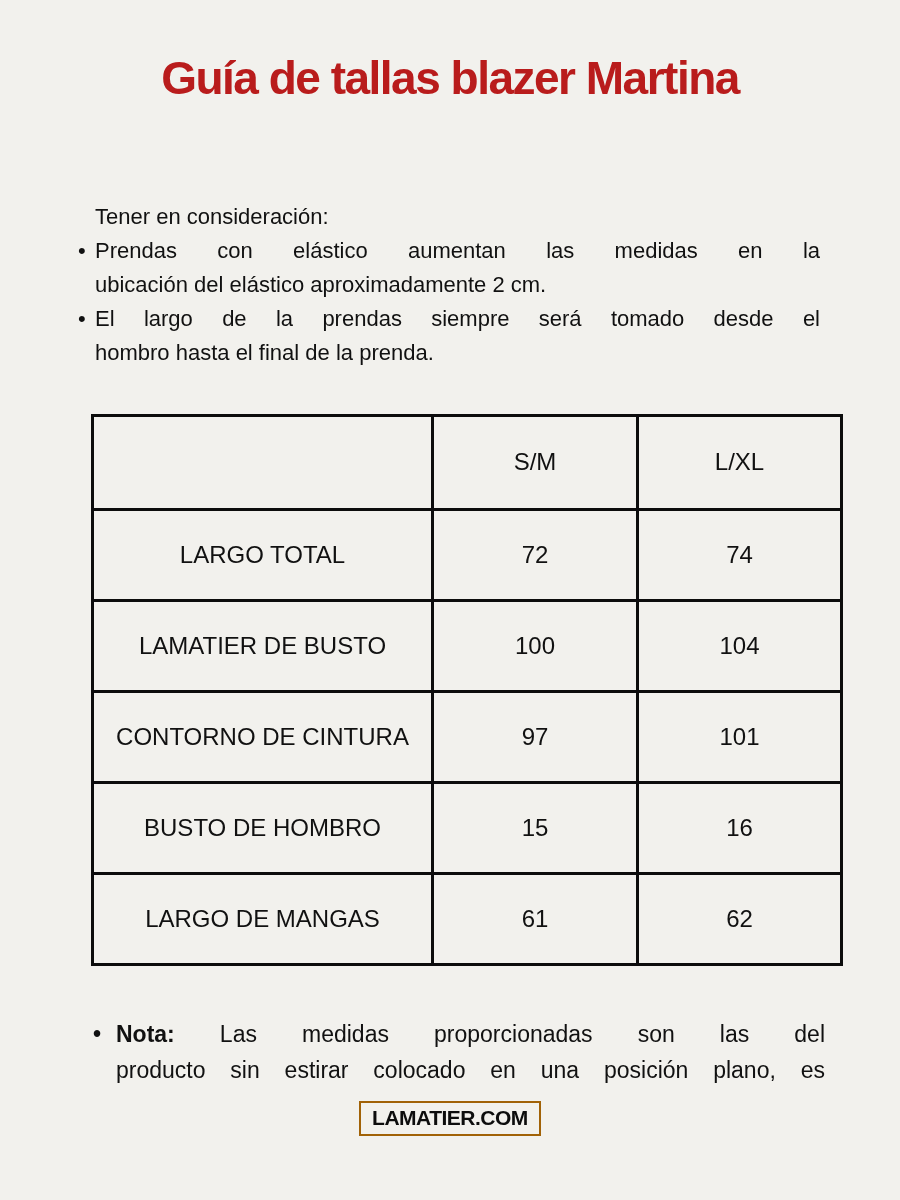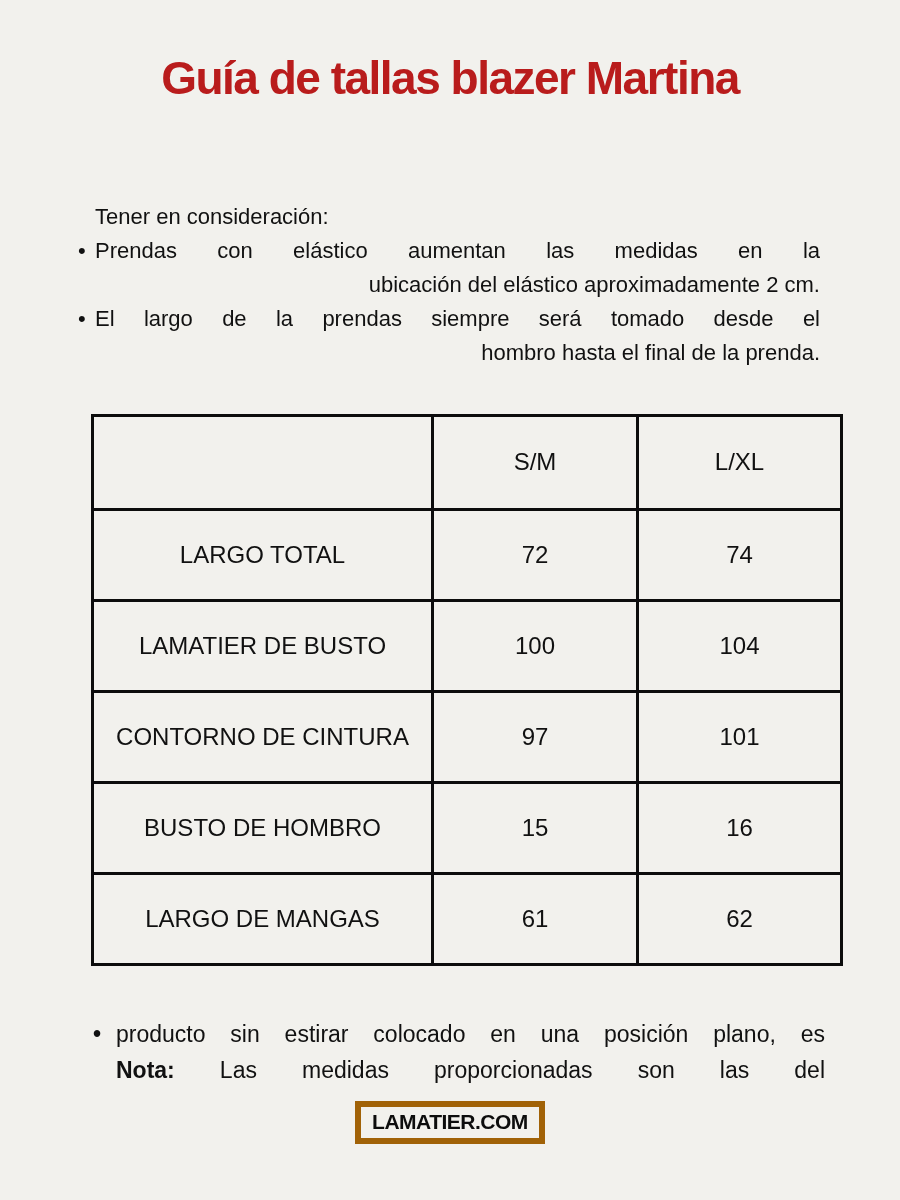--- a/index.html
+++ b/index.html
@@ -23,21 +23,21 @@
   .considerations {
     margin: 95px 80px 0 78px;
     font-size: 22px;
     line-height: 34px;
   }
   .cons-heading { margin-left: 17px; }
   .bullet-row { display: flex; }
   .bullet-marker { flex: none; width: 17px; }
   .bullet-text { flex: 1; }
   .jline { text-align: justify; text-align-last: justify; }
-  .lline { text-align: right; }
+  .lline { text-align: left; }
   .size-table {
     margin: 44px 0 0 91px;
     width: 749px;
     border-collapse: collapse;
     table-layout: fixed;
   }
   .size-table th, .size-table td {
     border: 3px solid #0c0c0c;
     text-align: center;
     vertical-align: middle;
@@ -52,21 +52,21 @@
     font-size: 23px;
     line-height: 36px;
     display: flex;
   }
   .note-marker { flex: none; width: 23px; font-weight: bold; }
   .note-text { flex: 1; }
   .note-label { font-weight: bold; }
   .footer { margin-top: 13px; text-align: center; }
   .brand-box {
     display: inline-block;
-    border: 6px solid #a16207;
+    border: 2px solid #a16207;
     padding: 3px 11px 4px 11px;
     font-size: 21px;
     font-weight: bold;
     letter-spacing: -0.5px;
     color: #0d0d0d;
     background: #f2f1ed;
   }
 </style>
 </head>
 <body>
@@ -133,22 +133,22 @@
         <td>LARGO DE MANGAS</td>
         <td>61</td>
         <td>62</td>
       </tr>
     </tbody>
   </table>
 
   <div class="note">
     <div class="note-marker">•</div>
     <div class="note-text">
+      <div class="jline"><span class="note-label">Nota:</span> <span>Las medidas proporcionadas son las del</span></div>
       <div class="jline">producto sin estirar colocado en una posición plano, es</div>
-      <div class="jline"><span class="note-label">Nota:</span> <span>Las medidas proporcionadas son las del</span></div>
     </div>
   </div>
 
   <div class="footer">
     <span class="brand-box">LAMATIER.COM</span>
   </div>
 
 </div>
 
 </body></html>

